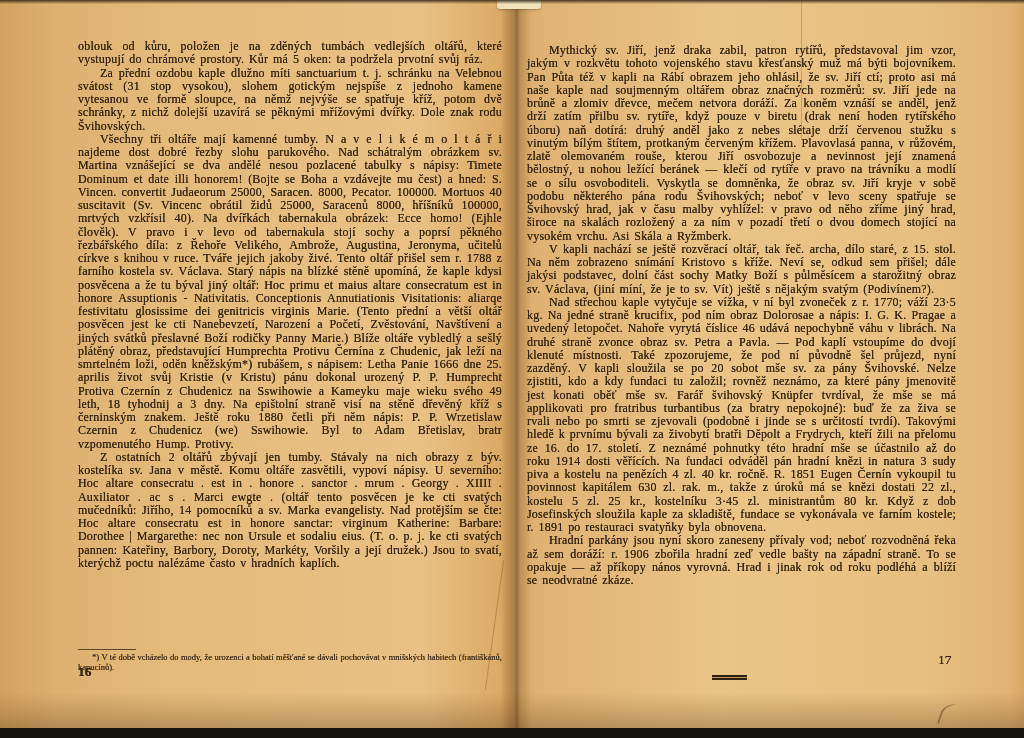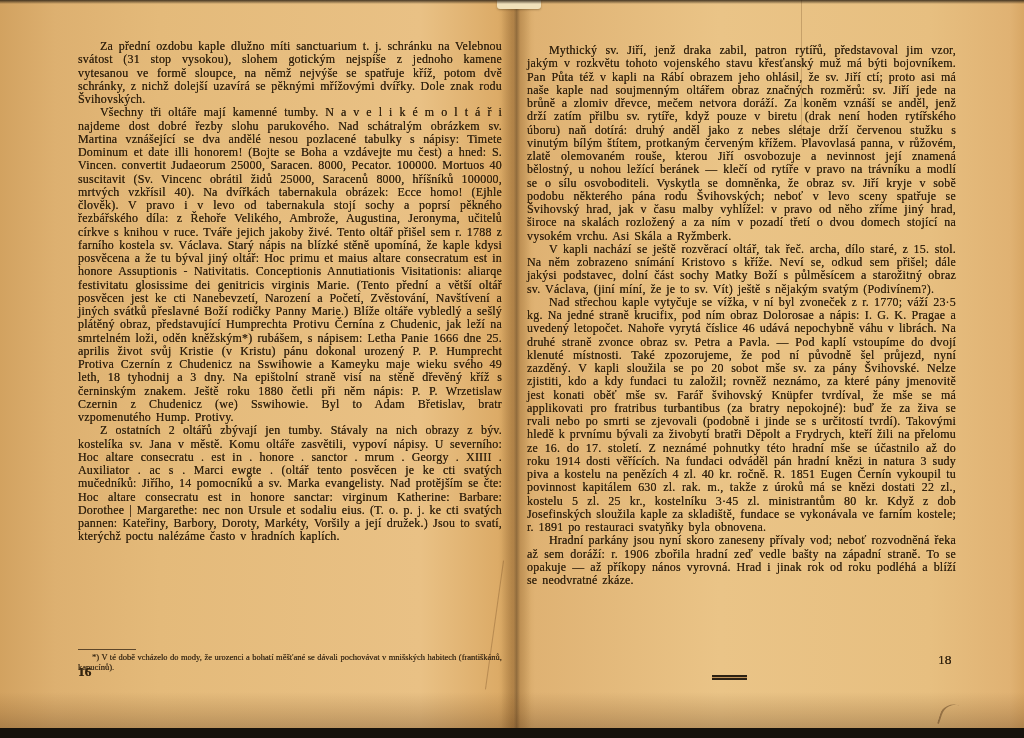--- a/index.html
+++ b/index.html
@@ -51,38 +51,39 @@
 
   .ornament { position:absolute; left:712px; top:675px; width:35px; height:5px;
               background:linear-gradient(180deg, #2c2113 0 2px, #c09258 2px 3px, #2c2113 3px 5px); }
 </style>
 </head>
 <body>
 
 <div class="scan">
 
   <div class="text-col col-left">
+    <p class="cont">oblouk od kůru, položen je na zděných tumbách vedlejších oltářů, které vystupují do chrámové prostory. Kůr má 5 oken: ta podržela prvotní svůj ráz.</p>
     <p>Za přední ozdobu kaple dlužno míti sanctuarium t. j. schránku na Velebnou svátost (31 stop vysokou), slohem gotickým nejspíše z jednoho kamene vytesanou ve formě sloupce, na němž nejvýše se spatřuje kříž, potom dvě schránky, z nichž dolejší uzavírá se pěknými mřížovými dvířky. Dole znak rodu Švihovských.</p>
     <p>Všechny tři oltáře mají kamenné tumby. N a  v e l i k é m  o l t á ř i najdeme dost dobré řezby slohu parukového. Nad schátralým obrázkem sv. Martina vznášející se dva andělé nesou pozlacené tabulky s nápisy: Timete Dominum et date illi honorem! (Bojte se Boha a vzdávejte mu čest) a hned: S. Vincen. convertit Judaeorum 25000, Saracen. 8000, Pecator. 100000. Mortuos 40 suscitavit (Sv. Vincenc obrátil židů 25000, Saracenů 8000, hříšníků 100000, mrtvých vzkřísil 40). Na dvířkách tabernakula obrázek: Ecce homo! (Ejhle člověk). V pravo i v levo od tabernakula stojí sochy a poprsí pěkného řezbářského díla: z Řehoře Velikého, Ambrože, Augustina, Jeronyma, učitelů církve s knihou v ruce. Tváře jejich jakoby živé. Tento oltář přišel sem r. 1788 z farního kostela sv. Václava. Starý nápis na blízké stěně upomíná, že kaple kdysi posvěcena a že tu býval jiný oltář: Hoc primu et maius altare consecratum est in honore Assuptionis - Nativitatis. Conceptionis Annutiationis Visitationis: aliarqe festivitatu glosissime dei genitricis virginis Marie. (Tento přední a větší oltář posvěcen jest ke cti Nanebevzetí, Narození a Početí, Zvěstování, Navštívení a jiných svátků přeslavné Boží rodičky Panny Marie.) Blíže oltáře vybledlý a sešlý plátěný obraz, představující Humprechta Protivu Černína z Chudenic, jak leží na smrtelném loži, oděn kněžským*) rubášem, s nápisem: Letha Panie 1666 dne 25. aprilis život svůj Kristie (v Kristu) pánu dokonal urozený P. P. Humprecht Protiva Czernín z Chudenicz na Sswihowie a Kameyku maje wieku svého 49 leth, 18 tyhodnij a 3 dny. Na epištolní straně visí na stěně dřevěný kříž s černinským znakem. Ještě roku 1880 četli při něm nápis: P. P. Wrzetislaw Czernin z Chudenicz (we) Sswihowie. Byl to Adam Břetislav, bratr vzpomenutého Hump. Protivy.</p>
     <p>Z ostatních 2 oltářů zbývají jen tumby. Stávaly na nich obrazy z býv. kostelíka sv. Jana v městě. Komu oltáře zasvětili, vypoví nápisy. U severního: Hoc altare consecratu . est in . honore . sanctor . mrum . Georgy . XIIII . Auxiliator . ac s . Marci ewgte . (oltář tento posvěcen je ke cti svatých mučedníků: Jiřího, 14 pomocníků a sv. Marka evangelisty. Nad protějším se čte: Hoc altare consecratu est in honore sanctar: virginum Katherine: Barbare: Dorothee | Margarethe: nec non Ursule et sodaliu eius. (T. o. p. j. ke cti svatých pannen: Kateřiny, Barbory, Doroty, Markéty, Voršily a její družek.) Jsou to svatí, kterýchž poctu nalézáme často v hradních kaplích.</p>
   </div>
   <div class="footnote-block">
     <div class="footnote-rule"></div>
     <p class="footnote-text">*) V té době vcházelo do mody, že urozenci a bohatí měšťané se dávali pochovávat v mnišských habitech (františkánů, kapucínů).</p>
   </div>
   <div class="pagenum pagenum-left">16</div>
 
   <div class="text-col col-right">
     <p>Mythický sv. Jiří, jenž draka zabil, patron rytířů, představoval jim vzor, jakým v rozkvětu tohoto vojenského stavu křesťanský muž má býti bojovníkem. Pan Půta též v kapli na Rábí obrazem jeho ohlásil, že sv. Jiří ctí; proto asi má naše kaple nad soujmenným oltářem obraz značných rozměrů: sv. Jiří jede na brůně a zlomiv dřevce, mečem netvora doráží. Za koněm vznáší se anděl, jenž drží zatím přilbu sv. rytíře, když pouze v biretu (drak není hoden rytířského úboru) naň dotírá: druhý anděl jako z nebes slétaje drží červenou stužku s vinutým bílým štítem, protkaným červeným křížem. Plavovlasá panna, v růžovém, zlatě olemovaném rouše, kterou Jiří osvobozuje a nevinnost její znamená bělostný, u nohou ležící beránek — klečí od rytíře v pravo na trávníku a modlí se o sílu osvoboditeli. Vyskytla se domněnka, že obraz sv. Jiří kryje v sobě podobu některého pána rodu Švihovských; neboť v levo sceny spatřuje se Švihovský hrad, jak v času malby vyhlížel: v pravo od něho zříme jiný hrad, široce na skalách rozložený a za ním v pozadí třetí o dvou domech stojící na vysokém vrchu. Asi Skála a Ryžmberk.</p>
     <p>V kapli nachází se ještě rozvěrací oltář, tak řeč. archa, dílo staré, z 15. stol. Na něm zobrazeno snímání Kristovo s kříže. Neví se, odkud sem přišel; dále jakýsi podstavec, dolní část sochy Matky Boží s půlměsícem a starožitný obraz sv. Václava, (jiní míní, že je to sv. Vít) ještě s nějakým svatým (Podivínem?).</p>
     <p>Nad střechou kaple vytyčuje se vížka, v ní byl zvoneček z r. 1770; váží 23·5 kg. Na jedné straně krucifix, pod ním obraz Dolorosae a nápis: I. G. K. Pragae a uvedený letopočet. Nahoře vyrytá číslice 46 udává nepochybně váhu v librách. Na druhé straně zvonce obraz sv. Petra a Pavla. — Pod kaplí vstoupíme do dvojí klenuté místnosti. Také zpozorujeme, že pod ní původně šel průjezd, nyní zazděný. V kapli sloužila se po 20 sobot mše sv. za pány Švihovské. Nelze zjistiti, kdo a kdy fundaci tu založil; rovněž neznámo, za které pány jmenovitě jest konati oběť mše sv. Farář švihovský Knüpfer tvrdíval, že mše se má applikovati pro fratribus turbantibus (za bratry nepokojné): buď že za živa se rvali nebo po smrti se zjevovali (podobně i jinde se s určitostí tvrdí). Takovými hledě k prvnímu bývali za živobytí bratři Děpolt a Frydrych, kteří žili na přelomu ze 16. do 17. století. Z neznámé pohnutky této hradní mše se účastnilo až do roku 1914 dosti věřících. Na fundaci odváděl pán hradní knězi in natura 3 sudy piva a kostelu na penězích 4 zl. 40 kr. ročně. R. 1851 Eugen Černín vykoupil tu povinnost kapitálem 630 zl. rak. m., takže z úroků má se knězi dostati 22 zl., kostelu 5 zl. 25 kr., kostelníku 3·45 zl. ministrantům 80 kr. Když z dob Josefinských sloužila kaple za skladiště, fundace se vykonávala ve farním kostele; r. 1891 po restauraci svatyňky byla obnovena.</p>
     <p>Hradní parkány jsou nyní skoro zaneseny přívaly vod; neboť rozvodněná řeka až sem doráží: r. 1906 zbořila hradní zeď vedle bašty na západní straně. To se opakuje — až příkopy nános vyrovná. Hrad i jinak rok od roku podléhá a blíží se neodvratné zkáze.</p>
   </div>
   <div class="ornament"></div>
-  <div class="pagenum pagenum-right">18</div>
+  <div class="pagenum pagenum-right">17</div>
 
   <div class="gutter"></div>
   <div class="tab-top"></div>
   <div class="crease-right"></div>
   <div class="crease-left"></div>
   <div class="page-curl"></div>
   <div class="shade-bottom"></div>
   <div class="edge-top"></div>
   <div class="edge-bottom"></div>
 

